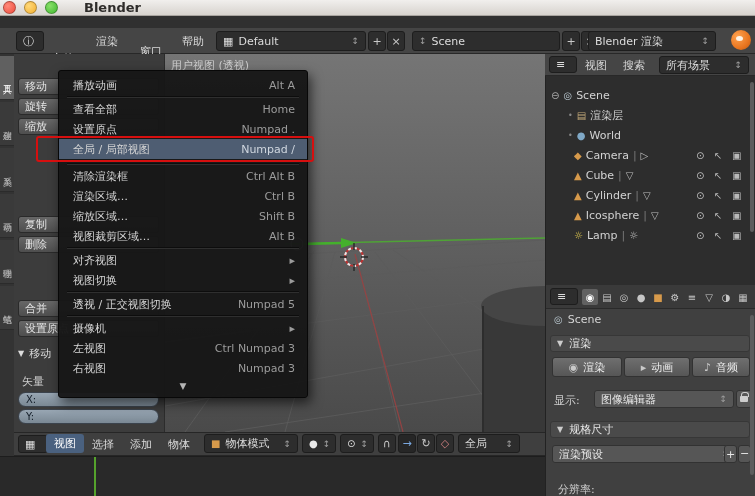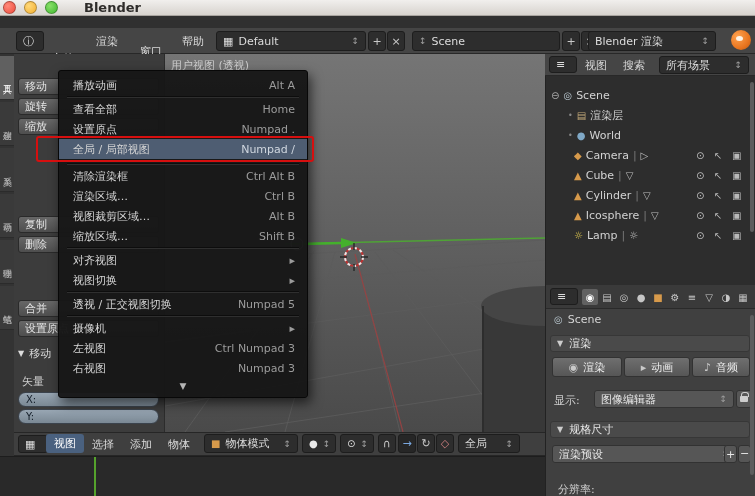--- a/index.html
+++ b/index.html
@@ -421,27 +421,27 @@
   <div class="msep"></div>
   <div class="mi">
     <span>清除渲染框</span>
     <span class="sc">Ctrl Alt B</span>
   </div>
   <div class="mi">
     <span>渲染区域…</span>
     <span class="sc">Ctrl B</span>
   </div>
   <div class="mi">
+    <span>缩放区域…</span>
+    <span class="sc">Shift B</span>
+  </div>
+  <div class="mi">
     <span>视图裁剪区域…</span>
     <span class="sc">Alt B</span>
   </div>
-  <div class="mi">
-    <span>缩放区域…</span>
-    <span class="sc">Shift B</span>
-  </div>
   <div class="msep"></div>
   <div class="mi">
     <span>对齐视图</span>
     <span class="sc">▸</span>
   </div>
   <div class="mi">
     <span>视图切换</span>
     <span class="sc">▸</span>
   </div>
   <div class="msep"></div>

